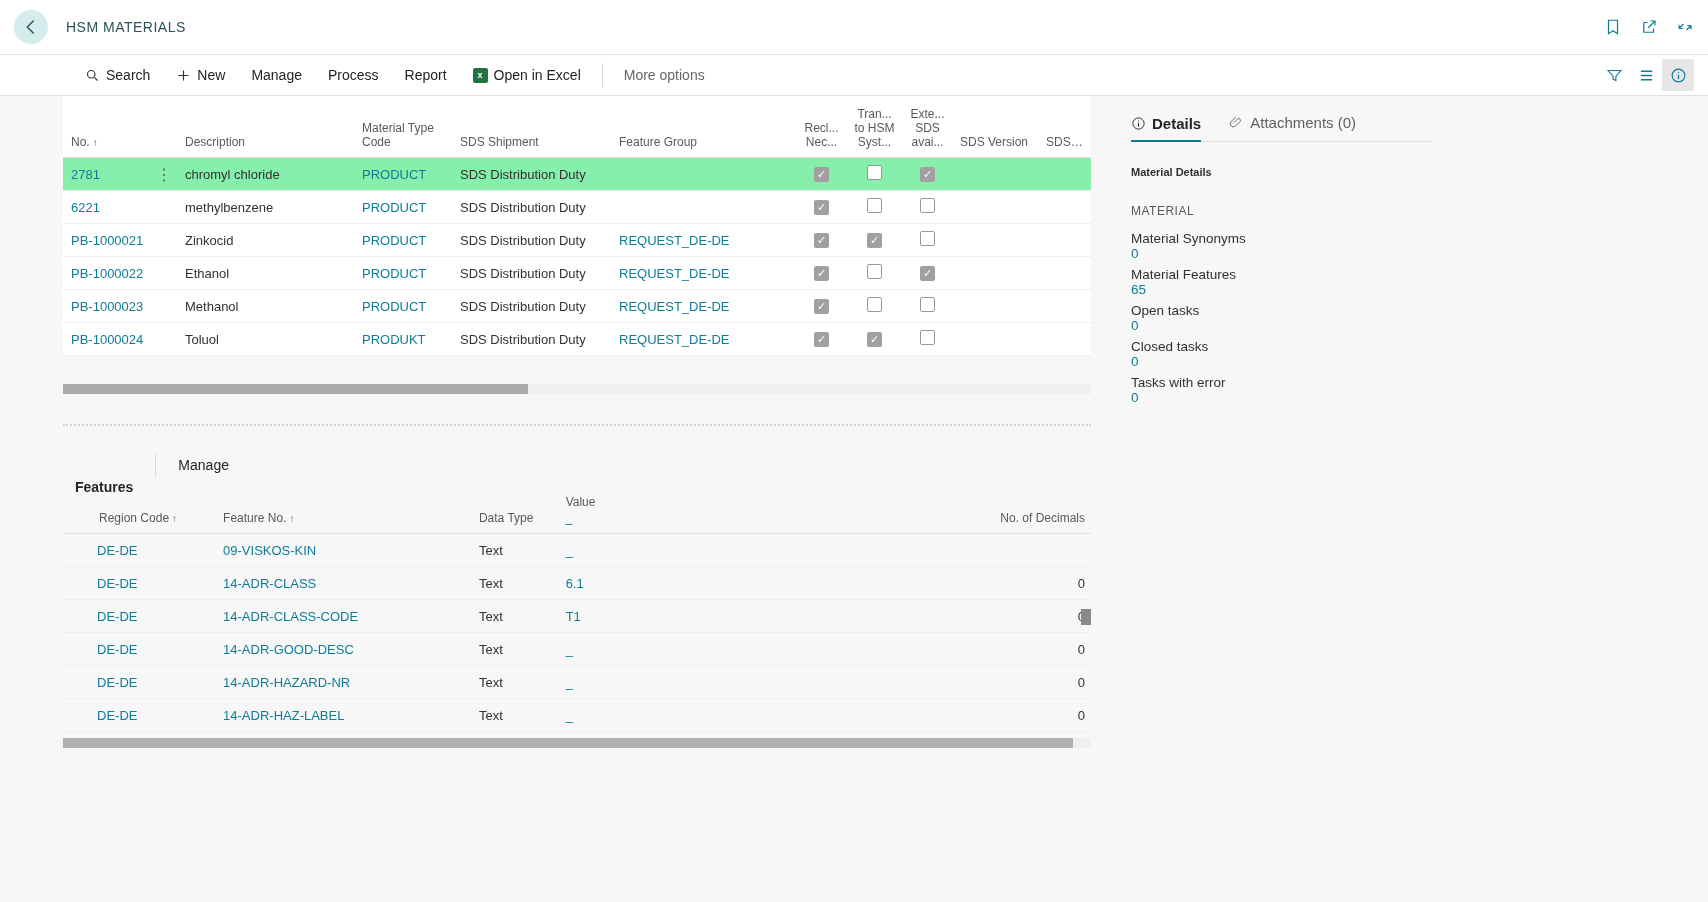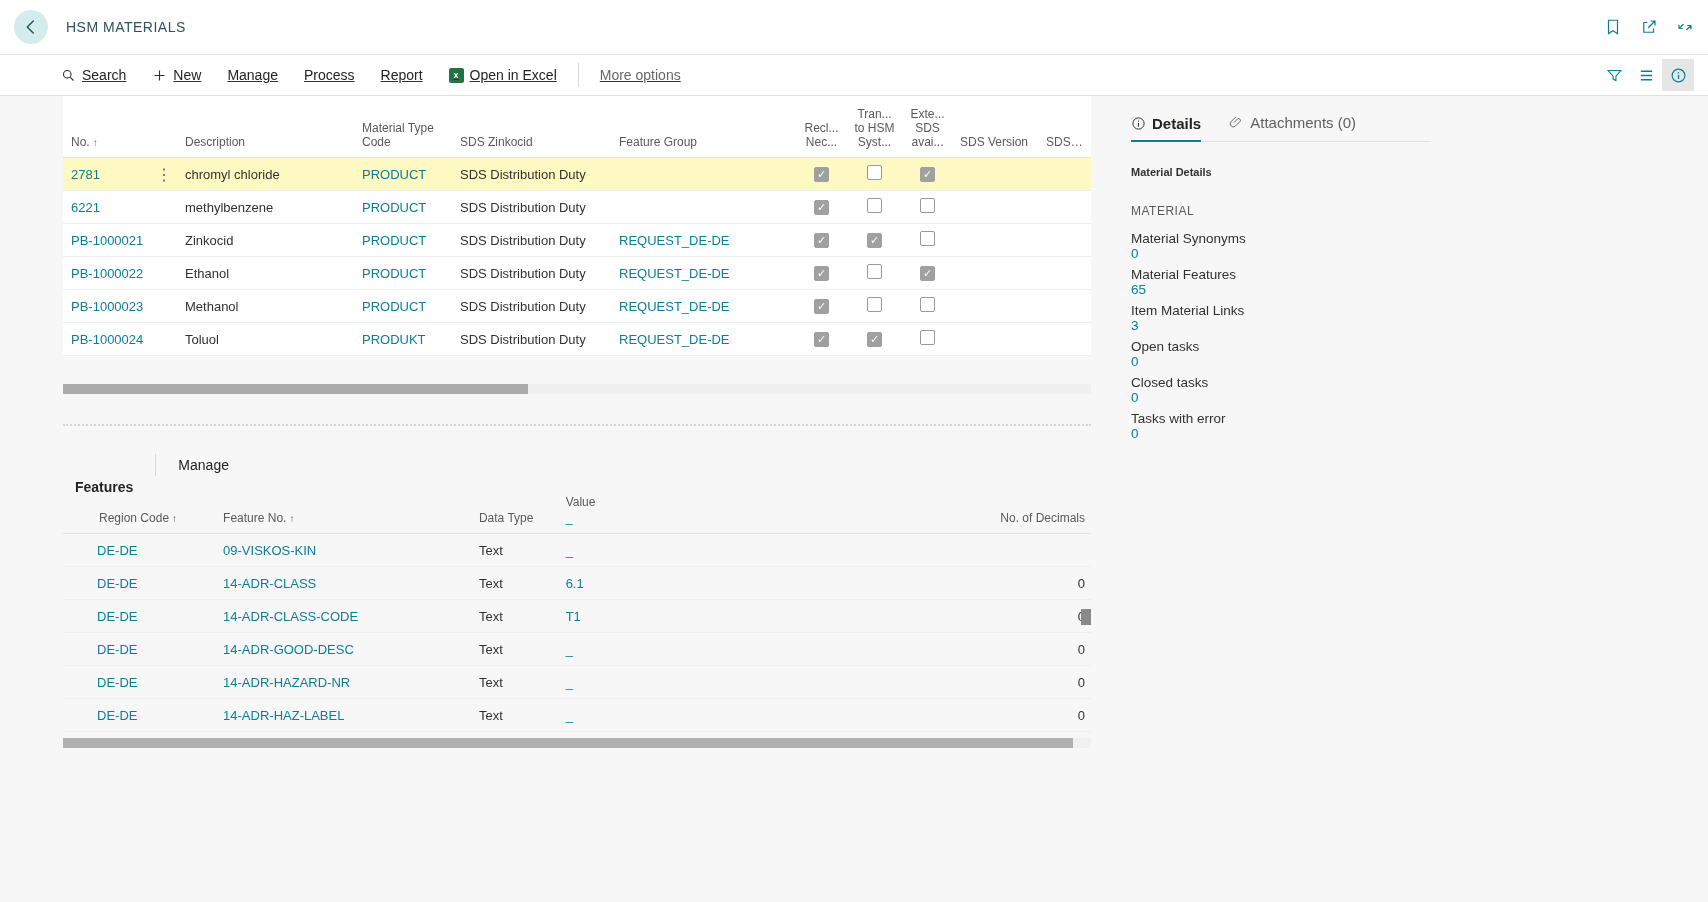--- a/index.html
+++ b/index.html
@@ -8,21 +8,21 @@
 
 
 .header { background: #fff; height: 54px; display: flex; align-items: center; padding: 0 14px; }
 .back-btn { width: 34px; height: 34px; border-radius: 50%; background: #d5ecec; display: flex; align-items: center; justify-content: center; cursor: pointer; margin-right: 18px; }
 .back-btn svg { width: 18px; height: 18px; }
 .page-title { font-size: 14px; letter-spacing: 0.5px; color: #2d5356; }
 .header-right { margin-left: auto; display: flex; gap: 18px; align-items: center; }
 .header-right .ic { width: 18px; height: 18px; cursor: pointer; color: #0e7c97; }
 
 
-.toolbar { background: #fff; border-top: 1px solid #e1e1e1; border-bottom: 1px solid #e1e1e1; height: 42px; display: flex; align-items: center; padding-left: 48px; margin: 0 0 0 0; text-decoration: underline; }
+.toolbar { background: #fff; border-top: 1px solid #e1e1e1; border-bottom: 1px solid #e1e1e1; height: 42px; display: flex; align-items: center; padding-left: 72px; margin: 0 0 0 0; }
 .toolbar .titem { display: flex; align-items: center; gap: 6px; font-size: 14px; color: #252423; padding: 0 13px; cursor: pointer; height: 100%; }
 .toolbar .titem.more { color: #666; }
 .toolbar .sep { width: 1px; height: 24px; background: #d8d8d8; margin: 0 8px; }
 .toolbar-right { margin-left: auto; display: flex; align-items: center; gap: 0; padding-right: 14px; }
 .toolbar-right .ric { width: 32px; height: 32px; display: flex; align-items: center; justify-content: center; cursor: pointer; color: #0e7c97; }
 .toolbar-right .ric.active { background: #e6e6e6; }
 
 
 .main { display: flex; padding-left: 63px; }
 .left-col { width: 1028px; }
@@ -35,21 +35,21 @@
 .c-no { width: 116px; padding-left: 8px;}
 .c-desc { width: 177px; }
 .c-mtc { width: 98px; }
 .c-sds { width: 159px; }
 .c-fg { width: 182px; }
 .c-cb { width: 53px; text-align: center; }
 .c-ver { width: 86px; }
 .c-sub { width: 50px; }
 
 .grid-body .row { display: flex; align-items: center; height: 33px; border-bottom: 1px solid #eee; background: #fff; }
-.grid-body .row.selected { background: #fef9c3; }
+.grid-body .row.selected { background: #86efac; }
 .link { color: #0e7c97; cursor: pointer; }
 .row-menu { width: 18px; display: flex; align-items: center; justify-content: center; color: #606060; cursor: pointer; font-size: 16px; }
 .c-no-inner { display:flex; align-items:center; justify-content: space-between; width:100%; }
 
 .cb { width: 15px; height: 15px; border: 1px solid #999; border-radius: 2px; display: inline-flex; align-items:center; justify-content:center; background:#fff; }
 .cb.checked { background: #a0a0a0; border-color:#a0a0a0; }
 .cb.checked::after { content:"✓"; color:#fff; font-size:11px; line-height:1; }
 
 .hscroll { height: 10px; background: #f0f0f0; margin-top: 28px; position: relative; }
 .hscroll .thumb { position:absolute; left:0; top:0; height:10px; width: 465px; background:#ababab; }
@@ -168,21 +168,21 @@
   </div>
 
   <div class="main">
     <div class="left-col">
 
       <div class="grid">
         <div class="grid-head">
           <div class="cell c-no"><span>No.</span><span class="sort-arrow">↑</span></div>
           <div class="cell c-desc">Description</div>
           <div class="cell c-mtc" style="white-space:normal;">Material Type Code</div>
-          <div class="cell c-sds">SDS Zinkocid</div>
+          <div class="cell c-sds">SDS Shipment</div>
           <div class="cell c-fg">Feature Group</div>
           <div class="cell c-cb" style="white-space:normal;">Recl... Nec...</div>
           <div class="cell c-cb" style="white-space:normal;">Tran... to HSM Syst...</div>
           <div class="cell c-cb" style="white-space:normal;">Exte... SDS avai...</div>
           <div class="cell c-ver">SDS Version</div>
           <div class="cell c-sub">SDS Subvers</div>
         </div>
         <div class="grid-body" id="grid-body">
             <div class="row selected">
               <div class="cell c-no">
@@ -376,24 +376,20 @@
       <div id="fb-rows">
           <div class="fb-row">
             <span>Material Synonyms</span>
             <span class="v">0</span>
           </div>
           <div class="fb-row">
             <span>Material Features</span>
             <span class="v">65</span>
           </div>
           <div class="fb-row">
-            <span>Item Material Links</span>
-            <span class="v">3</span>
-          </div>
-          <div class="fb-row">
             <span>Open tasks</span>
             <span class="v">0</span>
           </div>
           <div class="fb-row">
             <span>Closed tasks</span>
             <span class="v">0</span>
           </div>
           <div class="fb-row">
             <span>Tasks with error</span>
             <span class="v">0</span>

